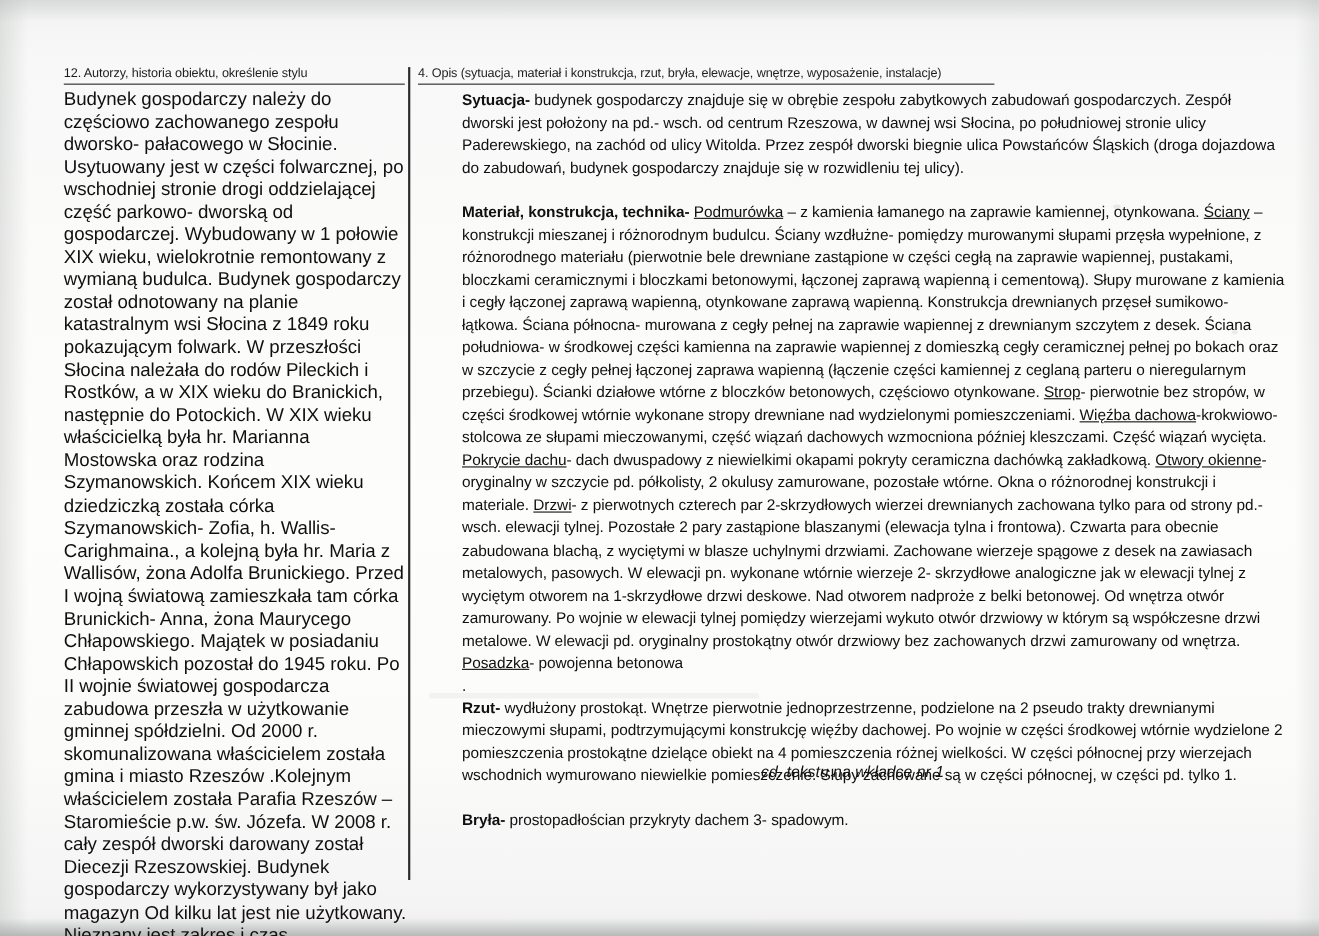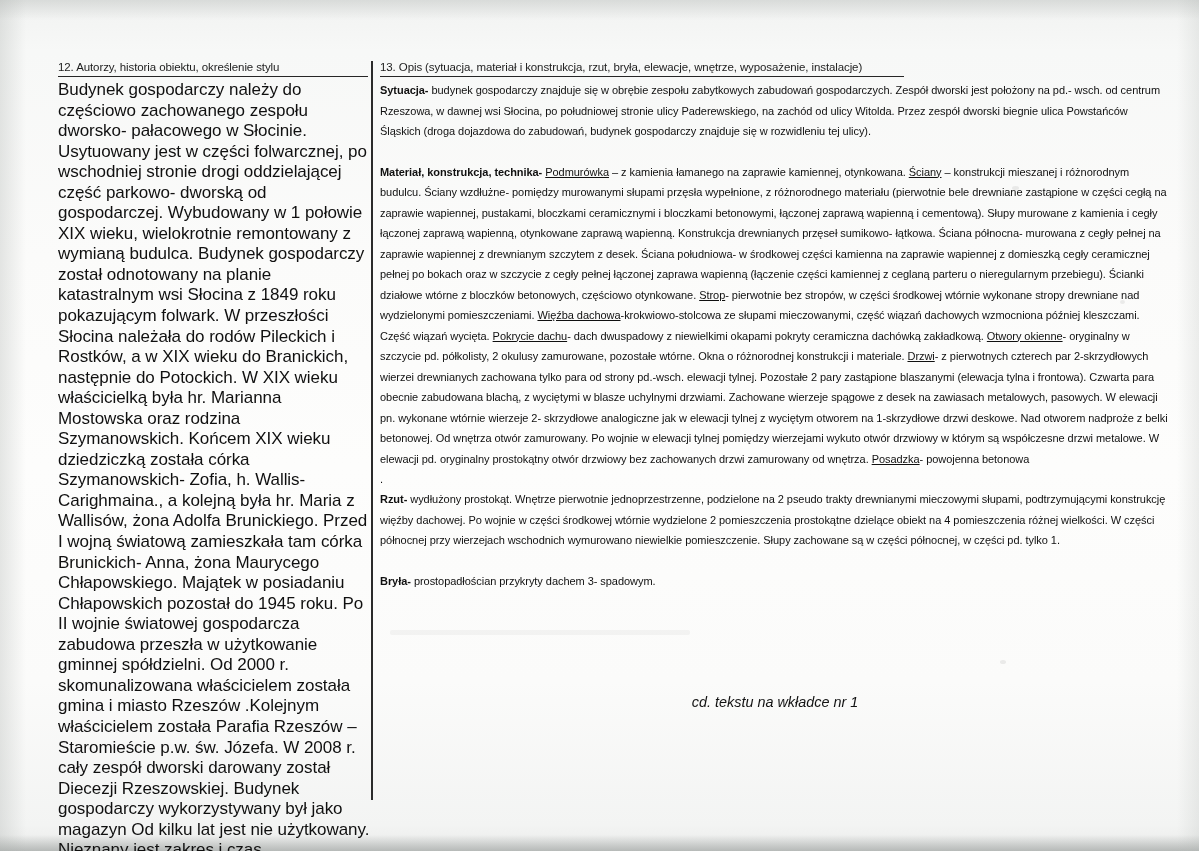--- a/index.html
+++ b/index.html
@@ -81,22 +81,23 @@
   .col-right .field-head { width: 524px; }
 
   .body-text {
     font-size: 17px;
     line-height: 20.55px;
     color: #101010;
     margin-top: 3px;
     letter-spacing: -0.05px;
   }
   .col-right .body-text {
-    font-size: 11px;
+    font-size: 14px;
     line-height: 20.5px;
+    margin-left: 40px;
   }
 
   p.para {
     margin: 0;
   }
   p.gap {
     margin-top: 20px;
   }
   .runin {
     font-weight: bold;
@@ -138,21 +139,21 @@
     <div class="col-divider"></div>
 
     <div class="col-left">
       <div class="field-head">12. Autorzy, historia obiektu, określenie stylu</div>
       <div class="body-text">
         <p class="para">Budynek gospodarczy należy do częściowo zachowanego zespołu dworsko- pałacowego w Słocinie. Usytuowany jest w części folwarcznej, po wschodniej stronie drogi oddzielającej część parkowo- dworską od gospodarczej. Wybudowany w 1 połowie XIX wieku, wielokrotnie remontowany z wymianą budulca. Budynek gospodarczy został odnotowany na planie katastralnym wsi Słocina z 1849 roku pokazującym folwark. W przeszłości Słocina należała do rodów Pileckich i Rostków, a w XIX wieku do Branickich, następnie do Potockich. W XIX wieku właścicielką była hr. Marianna Mostowska oraz rodzina Szymanowskich. Końcem XIX wieku dziedziczką została córka Szymanowskich- Zofia, h. Wallis- Carighmaina., a kolejną była hr. Maria z Wallisów, żona Adolfa Brunickiego. Przed I wojną światową zamieszkała tam córka Brunickich- Anna, żona Maurycego Chłapowskiego. Majątek w posiadaniu Chłapowskich pozostał do 1945 roku. Po II wojnie światowej gospodarcza zabudowa przeszła w użytkowanie gminnej spółdzielni. Od 2000 r. skomunalizowana właścicielem została gmina i miasto Rzeszów .Kolejnym właścicielem została Parafia Rzeszów – Staromieście p.w. św. Józefa. W 2008 r. cały zespół dworski darowany został Diecezji Rzeszowskiej. Budynek gospodarczy wykorzystywany był jako magazyn Od kilku lat jest nie użytkowany. Nieznany jest zakres i czas prowadzonych prac remontowych przed 1945 r. (przebudowa ścian zastąpienie ich innym materiałem budulcowym). Budynek posiada architekturę typowa dla XIX wiecznej zabudowy gospodarczej folwarków dworskich.</p>
       </div>
     </div>
 
     <div class="col-right">
-      <div class="field-head">13. Opis (sytuacja, materiał i konstrukcja, rzut, bryła, elewacje, wnętrze, wyposażenie, instalacje)</div>
+      <div class="field-head">4. Opis (sytuacja, materiał i konstrukcja, rzut, bryła, elewacje, wnętrze, wyposażenie, instalacje)</div>
 
       <div class="body-text">
 
         <p class="para"><span class="runin">Sytuacja-</span><span> budynek gospodarczy znajduje się w obrębie zespołu zabytkowych zabudowań gospodarczych. Zespół dworski jest położony na pd.- wsch. od centrum Rzeszowa, w dawnej wsi Słocina, po południowej stronie ulicy Paderewskiego, na zachód od ulicy Witolda. Przez zespół dworski biegnie ulica Powstańców Śląskich (droga dojazdowa do zabudowań, budynek gospodarczy znajduje się w rozwidleniu tej ulicy).</span></p>
 
         <p class="para gap"><span class="runin">Materiał, konstrukcja, technika-</span><span id="material-text"> <span class="uline">Podmurówka</span> – z kamienia łamanego na zaprawie kamiennej, otynkowana. <span class="uline">Ściany</span> – konstrukcji mieszanej i różnorodnym budulcu. Ściany wzdłużne- pomiędzy murowanymi słupami przęsła wypełnione, z różnorodnego materiału (pierwotnie bele drewniane zastąpione w części cegłą na zaprawie wapiennej, pustakami, bloczkami ceramicznymi i bloczkami betonowymi, łączonej zaprawą wapienną i cementową). Słupy murowane z kamienia i cegły łączonej zaprawą wapienną, otynkowane zaprawą wapienną. Konstrukcja drewnianych przęseł sumikowo- łątkowa. Ściana północna- murowana z cegły pełnej na zaprawie wapiennej z drewnianym szczytem z desek. Ściana południowa- w środkowej części kamienna na zaprawie wapiennej z domieszką cegły ceramicznej pełnej po bokach oraz w szczycie z cegły pełnej łączonej zaprawa wapienną (łączenie części kamiennej z ceglaną parteru o nieregularnym przebiegu). Ścianki działowe wtórne z bloczków betonowych, częściowo otynkowane. <span class="uline">Strop</span>- pierwotnie bez stropów, w części środkowej  wtórnie wykonane stropy drewniane nad wydzielonymi pomieszczeniami. <span class="uline">Więźba dachowa</span>-krokwiowo-stolcowa ze słupami mieczowanymi, część wiązań dachowych wzmocniona później kleszczami. Część wiązań wycięta. <span class="uline">Pokrycie dachu</span>- dach dwuspadowy z niewielkimi okapami pokryty ceramiczna dachówką zakładkową. <span class="uline">Otwory okienne</span>- oryginalny w szczycie pd. półkolisty, 2 okulusy zamurowane, pozostałe wtórne. Okna o różnorodnej konstrukcji i materiale. <span class="uline">Drzwi</span>- z pierwotnych czterech par 2-skrzydłowych wierzei drewnianych zachowana tylko para od strony pd.-wsch. elewacji tylnej. Pozostałe 2 pary zastąpione blaszanymi (elewacja tylna i frontowa). Czwarta para obecnie zabudowana blachą, z wyciętymi w blasze uchylnymi drzwiami. Zachowane wierzeje spągowe z desek na zawiasach metalowych, pasowych. W elewacji pn. wykonane wtórnie wierzeje 2- skrzydłowe analogiczne jak w elewacji tylnej z wyciętym otworem na 1-skrzydłowe drzwi deskowe. Nad otworem nadproże z belki betonowej. Od wnętrza otwór zamurowany. Po wojnie w elewacji tylnej pomiędzy wierzejami wykuto otwór drzwiowy w którym są współczesne drzwi metalowe. W elewacji pd. oryginalny prostokątny otwór drzwiowy bez zachowanych drzwi zamurowany od wnętrza. <span class="uline">Posadzka</span>- powojenna betonowa</span></p>
 
         <span class="lone-dot">.</span>
 
         <p class="para"><span class="runin">Rzut-</span><span> wydłużony prostokąt. Wnętrze pierwotnie jednoprzestrzenne, podzielone na 2 pseudo trakty drewnianymi mieczowymi słupami, podtrzymującymi konstrukcję więźby dachowej. Po wojnie w części środkowej wtórnie wydzielone 2 pomieszczenia prostokątne dzielące obiekt na 4 pomieszczenia różnej wielkości. W części północnej przy wierzejach wschodnich wymurowano niewielkie pomieszczenie. Słupy zachowane są w części północnej, w części pd. tylko 1.</span></p>

